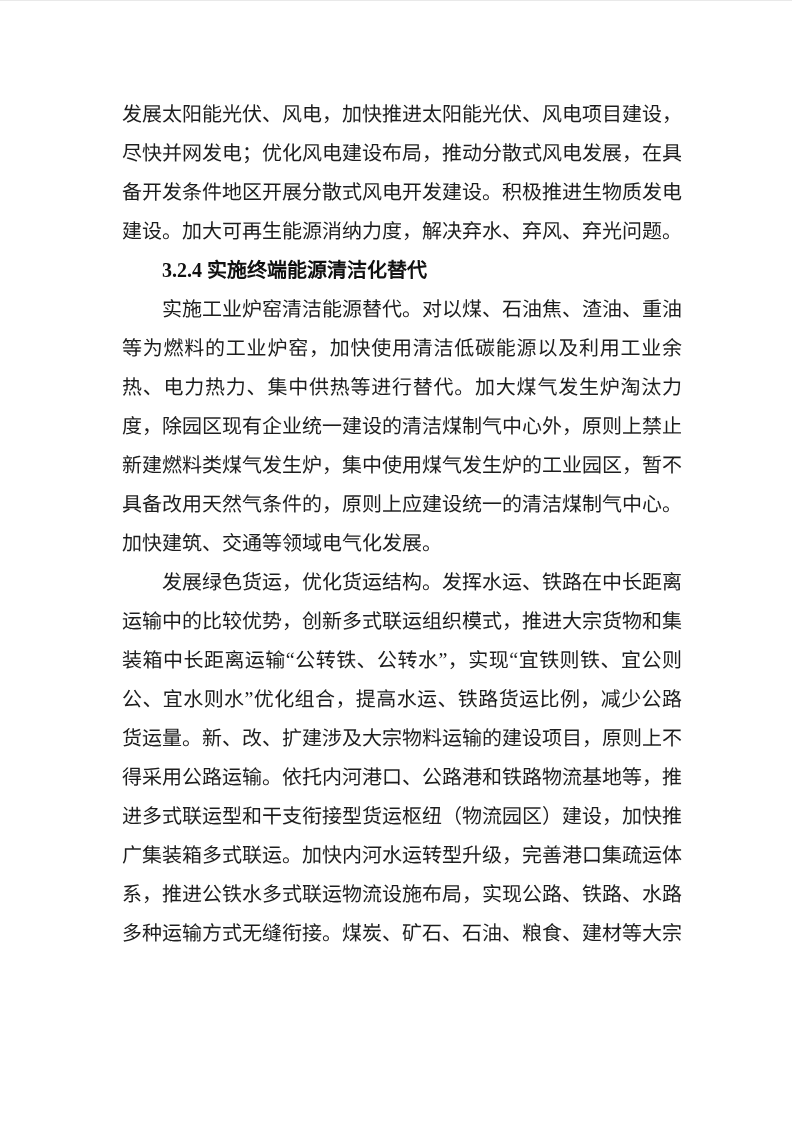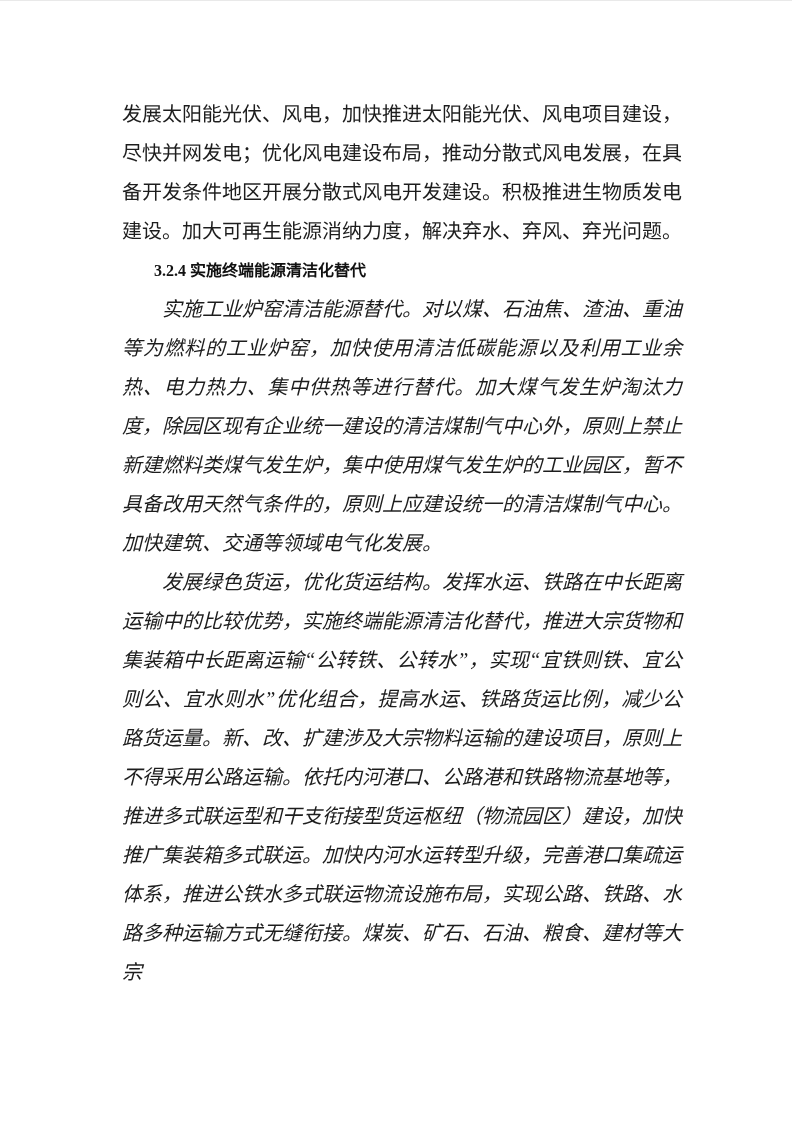--- a/index.html
+++ b/index.html
@@ -28,26 +28,25 @@
     text-align: justify;
     text-justify: inter-character;
     letter-spacing: 0;
   }
   .para {
     margin: 0;
     padding: 0;
   }
   .para.indent {
     text-indent: 2em;
-    font-style: italic;
   }
   .heading {
     margin: 0;
     padding: 0;
-    font-size: 16px;
+    font-size: 20px;
     line-height: 39px;
     font-weight: 700;
     text-indent: 2em;
     text-align: left;
     color: #111111;
   }
 </style>
 </head>
 <body>
 
@@ -55,16 +54,16 @@
   <div class="content">
 
     <p class="para">发展太阳能光伏、风电，加快推进太阳能光伏、风电项目建设，尽快并网发电；优化风电建设布局，推动分散式风电发展，在具备开发条件地区开展分散式风电开发建设。积极推进生物质发电建设。加大可再生能源消纳力度，解决弃水、弃风、弃光问题。</p>
 
     <h4 class="heading">3.2.4 实施终端能源清洁化替代</h4>
 
     <p class="para indent">实施工业炉窑清洁能源替代。对以煤、石油焦、渣油、重油等为燃料的工业炉窑，加快使用清洁低碳能源以及利用工业余热、电力热力、集中供热等进行替代。加大煤气发生炉淘汰力度，除园区现有企业统一建设的清洁煤制气中心外，原则上禁止新建燃料类煤气发生炉，集中使用煤气发生炉的工业园区，暂不具备改用天然气条件的，原则上应建设统一的清洁煤制气中心。加快建筑、交通等领域电气化发展。</p>
 
 
 
-    <p class="para indent">发展绿色货运，优化货运结构。发挥水运、铁路在中长距离运输中的比较优势，实施终端能源清洁化替代，推进大宗货物和集装箱中长距离运输“公转铁、公转水”，实现“宜铁则铁、宜公则公、宜水则水”优化组合，提高水运、铁路货运比例，减少公路货运量。新、改、扩建涉及大宗物料运输的建设项目，原则上不得采用公路运输。依托内河港口、公路港和铁路物流基地等，推进多式联运型和干支衔接型货运枢纽（物流园区）建设，加快推广集装箱多式联运。加快内河水运转型升级，完善港口集疏运体系，推进公铁水多式联运物流设施布局，实现公路、铁路、水路多种运输方式无缝衔接。煤炭、矿石、石油、粮食、建材等大宗</p>
+    <p class="para indent">发展绿色货运，优化货运结构。发挥水运、铁路在中长距离运输中的比较优势，创新多式联运组织模式，推进大宗货物和集装箱中长距离运输“公转铁、公转水”，实现“宜铁则铁、宜公则公、宜水则水”优化组合，提高水运、铁路货运比例，减少公路货运量。新、改、扩建涉及大宗物料运输的建设项目，原则上不得采用公路运输。依托内河港口、公路港和铁路物流基地等，推进多式联运型和干支衔接型货运枢纽（物流园区）建设，加快推广集装箱多式联运。加快内河水运转型升级，完善港口集疏运体系，推进公铁水多式联运物流设施布局，实现公路、铁路、水路多种运输方式无缝衔接。煤炭、矿石、石油、粮食、建材等大宗</p>
 
   </div>
 </div>
 
 </body></html>

